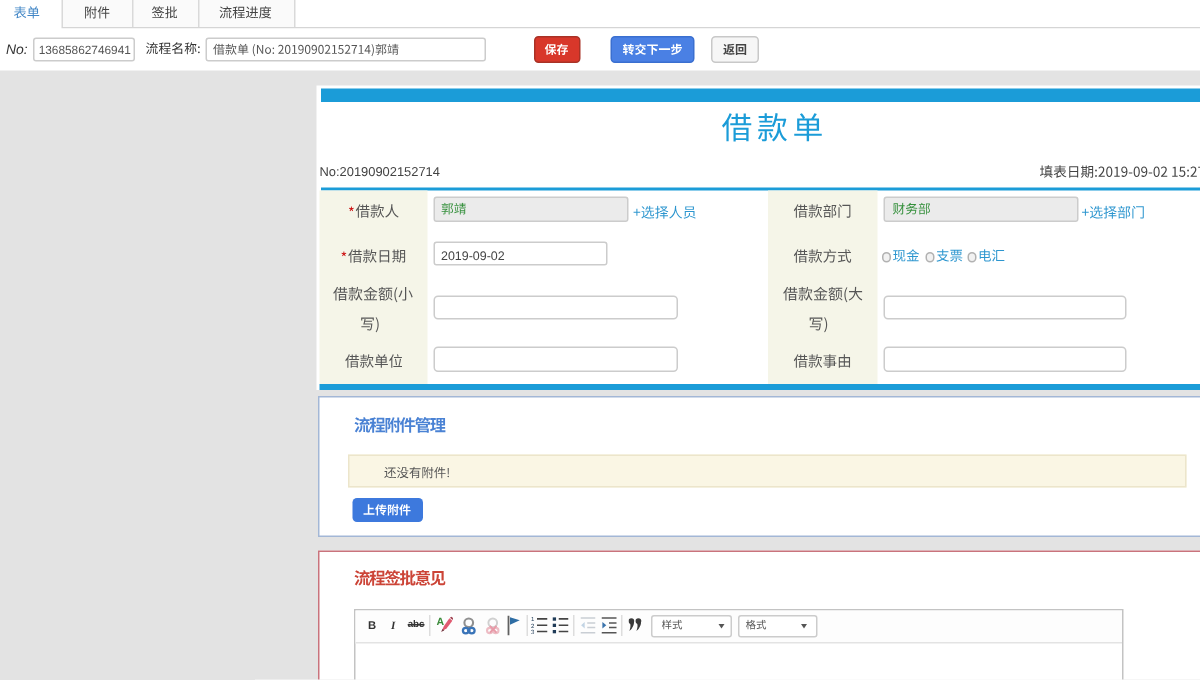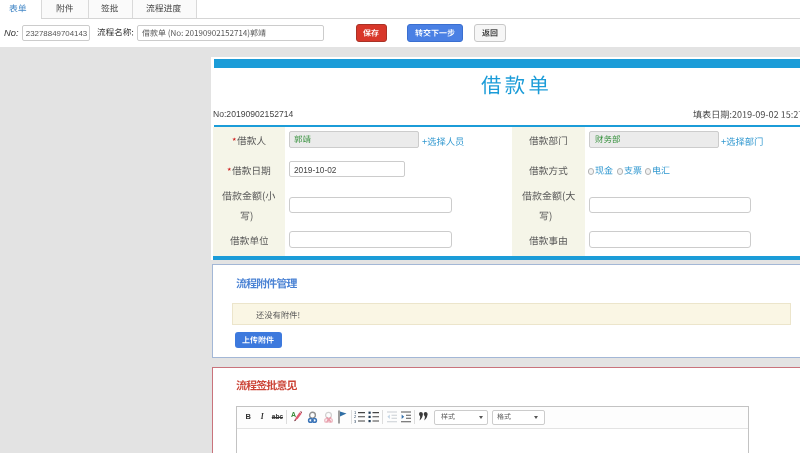--- a/index.html
+++ b/index.html
@@ -64,21 +64,21 @@
         </g>
         <g transform="translate(3000,0)">
           <path d="M386 644V557H225V495H386V329H775V495H937V557H775V644H701V557H458V644ZM701 495V389H458V495ZM757 203C713 151 651 110 579 78C508 111 450 153 408 203ZM239 265V203H369L335 189C376 133 431 86 497 47C403 17 298 -1 192 -10C203 -27 217 -56 222 -74C347 -60 469 -35 576 7C675 -37 792 -65 918 -80C927 -61 946 -31 962 -15C852 -5 749 15 660 46C748 93 821 157 867 243L820 268L807 265ZM473 827C487 801 502 769 513 741H126V468C126 319 119 105 37 -46C56 -52 89 -68 104 -80C188 78 201 309 201 469V670H948V741H598C586 773 566 813 548 845Z"></path>
         </g>
       </g>
     </svg>
   </div>
 <div style="position:absolute;left:0;top:19px;width:800px;height:28px;background:#fff"></div>
 <div style="position:absolute;left:4px;top:28px;font-size:9.3px;line-height:11.16px;color:#333;white-space:nowrap;font-style:italic;">No:</div>
 <div style="position:absolute;left:22px;top:25px;width:68px;height:16px;background:#fff;border:1px solid #ccc;border-radius:2px"></div>
-<div style="position:absolute;left:25.8px;top:29.3px;font-size:7.9px;line-height:9.48px;color:#555;white-space:nowrap;">23278849704143</div>
+<div style="position:absolute;left:25.8px;top:29.3px;font-size:7.9px;line-height:9.48px;color:#555;white-space:nowrap;">13685862746941</div>
 <div style="position:absolute;left:97.3px;top:28.3px">
     <svg style="display:block" width="36.79" height="10.75" viewBox="0 0 36.79 10.75">
       <g fill="#333" transform="translate(0,7.396) scale(0.00860,-0.00860)">
         <g transform="translate(0,0)">
           <path d="M577 361V-37H644V361ZM400 362V259C400 167 387 56 264 -28C281 -39 306 -62 317 -77C452 19 468 148 468 257V362ZM755 362V44C755 -16 760 -32 775 -46C788 -58 810 -63 830 -63C840 -63 867 -63 879 -63C896 -63 916 -59 927 -52C941 -44 949 -32 954 -13C959 5 962 58 964 102C946 108 924 118 911 130C910 82 909 46 907 29C905 13 902 6 897 2C892 -1 884 -2 875 -2C867 -2 854 -2 847 -2C840 -2 834 -1 831 2C826 7 825 17 825 37V362ZM85 774C145 738 219 684 255 645L300 704C264 742 189 794 129 827ZM40 499C104 470 183 423 222 388L264 450C224 484 144 528 80 554ZM65 -16 128 -67C187 26 257 151 310 257L256 306C198 193 119 61 65 -16ZM559 823C575 789 591 746 603 710H318V642H515C473 588 416 517 397 499C378 482 349 475 330 471C336 454 346 417 350 399C379 410 425 414 837 442C857 415 874 390 886 369L947 409C910 468 833 560 770 627L714 593C738 566 765 534 790 503L476 485C515 530 562 592 600 642H945V710H680C669 748 648 799 627 840Z"></path>
         </g>
         <g transform="translate(1000,0)">
           <path d="M532 733H834V549H532ZM462 798V484H907V798ZM448 209V144H644V13H381V-53H963V13H718V144H919V209H718V330H941V396H425V330H644V209ZM361 826C287 792 155 763 43 744C52 728 62 703 65 687C112 693 162 702 212 712V558H49V488H202C162 373 93 243 28 172C41 154 59 124 67 103C118 165 171 264 212 365V-78H286V353C320 311 360 257 377 229L422 288C402 311 315 401 286 426V488H411V558H286V729C333 740 377 753 413 768Z"></path>
         </g>
         <g transform="translate(2000,0)">
@@ -452,21 +452,21 @@
         <g transform="translate(2000,0)">
           <path d="M253 352H752V71H253ZM253 426V697H752V426ZM176 772V-69H253V-4H752V-64H832V772Z"></path>
         </g>
         <g transform="translate(3000,0)">
           <path d="M178 143C148 76 95 9 39 -36C57 -47 87 -68 101 -80C155 -30 213 47 249 123ZM321 112C360 65 406 -1 424 -42L486 -6C465 35 419 97 379 143ZM855 722V561H650V722ZM580 790V427C580 283 572 92 488 -41C505 -49 536 -71 548 -84C608 11 634 139 644 260H855V17C855 1 849 -3 835 -4C820 -5 769 -5 716 -3C726 -23 737 -56 740 -76C813 -76 861 -75 889 -62C918 -50 927 -27 927 16V790ZM855 494V328H648C650 363 650 396 650 427V494ZM387 828V707H205V828H137V707H52V640H137V231H38V164H531V231H457V640H531V707H457V828ZM205 640H387V551H205ZM205 491H387V393H205ZM205 332H387V231H205Z"></path>
         </g>
       </g>
     </svg>
   </div>
 <div style="position:absolute;left:288.5px;top:161px;width:116px;height:15.5px;background:#fff;border:1px solid #ccc;border-radius:2px"></div>
-<div style="position:absolute;left:294px;top:165.6px;font-size:8.3px;line-height:9.96px;color:#444;white-space:nowrap;">2019-10-02</div>
+<div style="position:absolute;left:294px;top:165.6px;font-size:8.3px;line-height:9.96px;color:#444;white-space:nowrap;">2019-09-02</div>
 <div style="position:absolute;left:528.9px;top:166.2px">
     <svg style="display:block" width="38.80" height="12.12" viewBox="0 0 38.80 12.12">
       <g fill="#565656" transform="translate(0,8.342) scale(0.00970,-0.00970)">
         <g transform="translate(0,0)">
           <path d="M718 831V714H532V831H459V714H325V649H459V512H284V444H968V512H792V649H933V714H792V831ZM532 649H718V512H532ZM462 134H805V25H462ZM462 194V299H805V194ZM390 363V-83H462V-38H805V-79H880V363ZM264 836C208 684 115 534 16 437C30 420 51 381 58 363C93 399 127 441 160 487V-78H232V600C271 669 307 742 335 815Z"></path>
         </g>
         <g transform="translate(1000,0)">
           <path d="M124 219C101 149 67 71 32 17C49 11 78 -3 92 -12C124 44 161 129 187 203ZM376 196C404 145 436 75 450 34L510 62C495 102 461 169 433 219ZM677 516V469C677 331 663 128 484 -31C503 -42 529 -65 542 -81C642 10 694 116 721 217C762 86 825 -21 920 -79C931 -59 954 -31 971 -17C852 47 781 200 745 372C747 406 748 438 748 468V516ZM247 837V745H51V681H247V595H74V532H493V595H318V681H513V745H318V837ZM39 317V253H248V0C248 -10 245 -13 233 -13C222 -14 187 -14 147 -13C156 -32 166 -59 169 -78C226 -78 263 -78 287 -67C312 -56 318 -36 318 -1V253H523V317ZM600 840C580 683 544 531 481 433V457H85V394H481V424C499 413 527 394 540 383C574 439 601 510 624 590H867C853 524 835 452 816 404L878 386C905 452 933 557 952 647L902 662L890 659H642C654 714 665 771 673 829Z"></path>
         </g>
         <g transform="translate(2000,0)">

